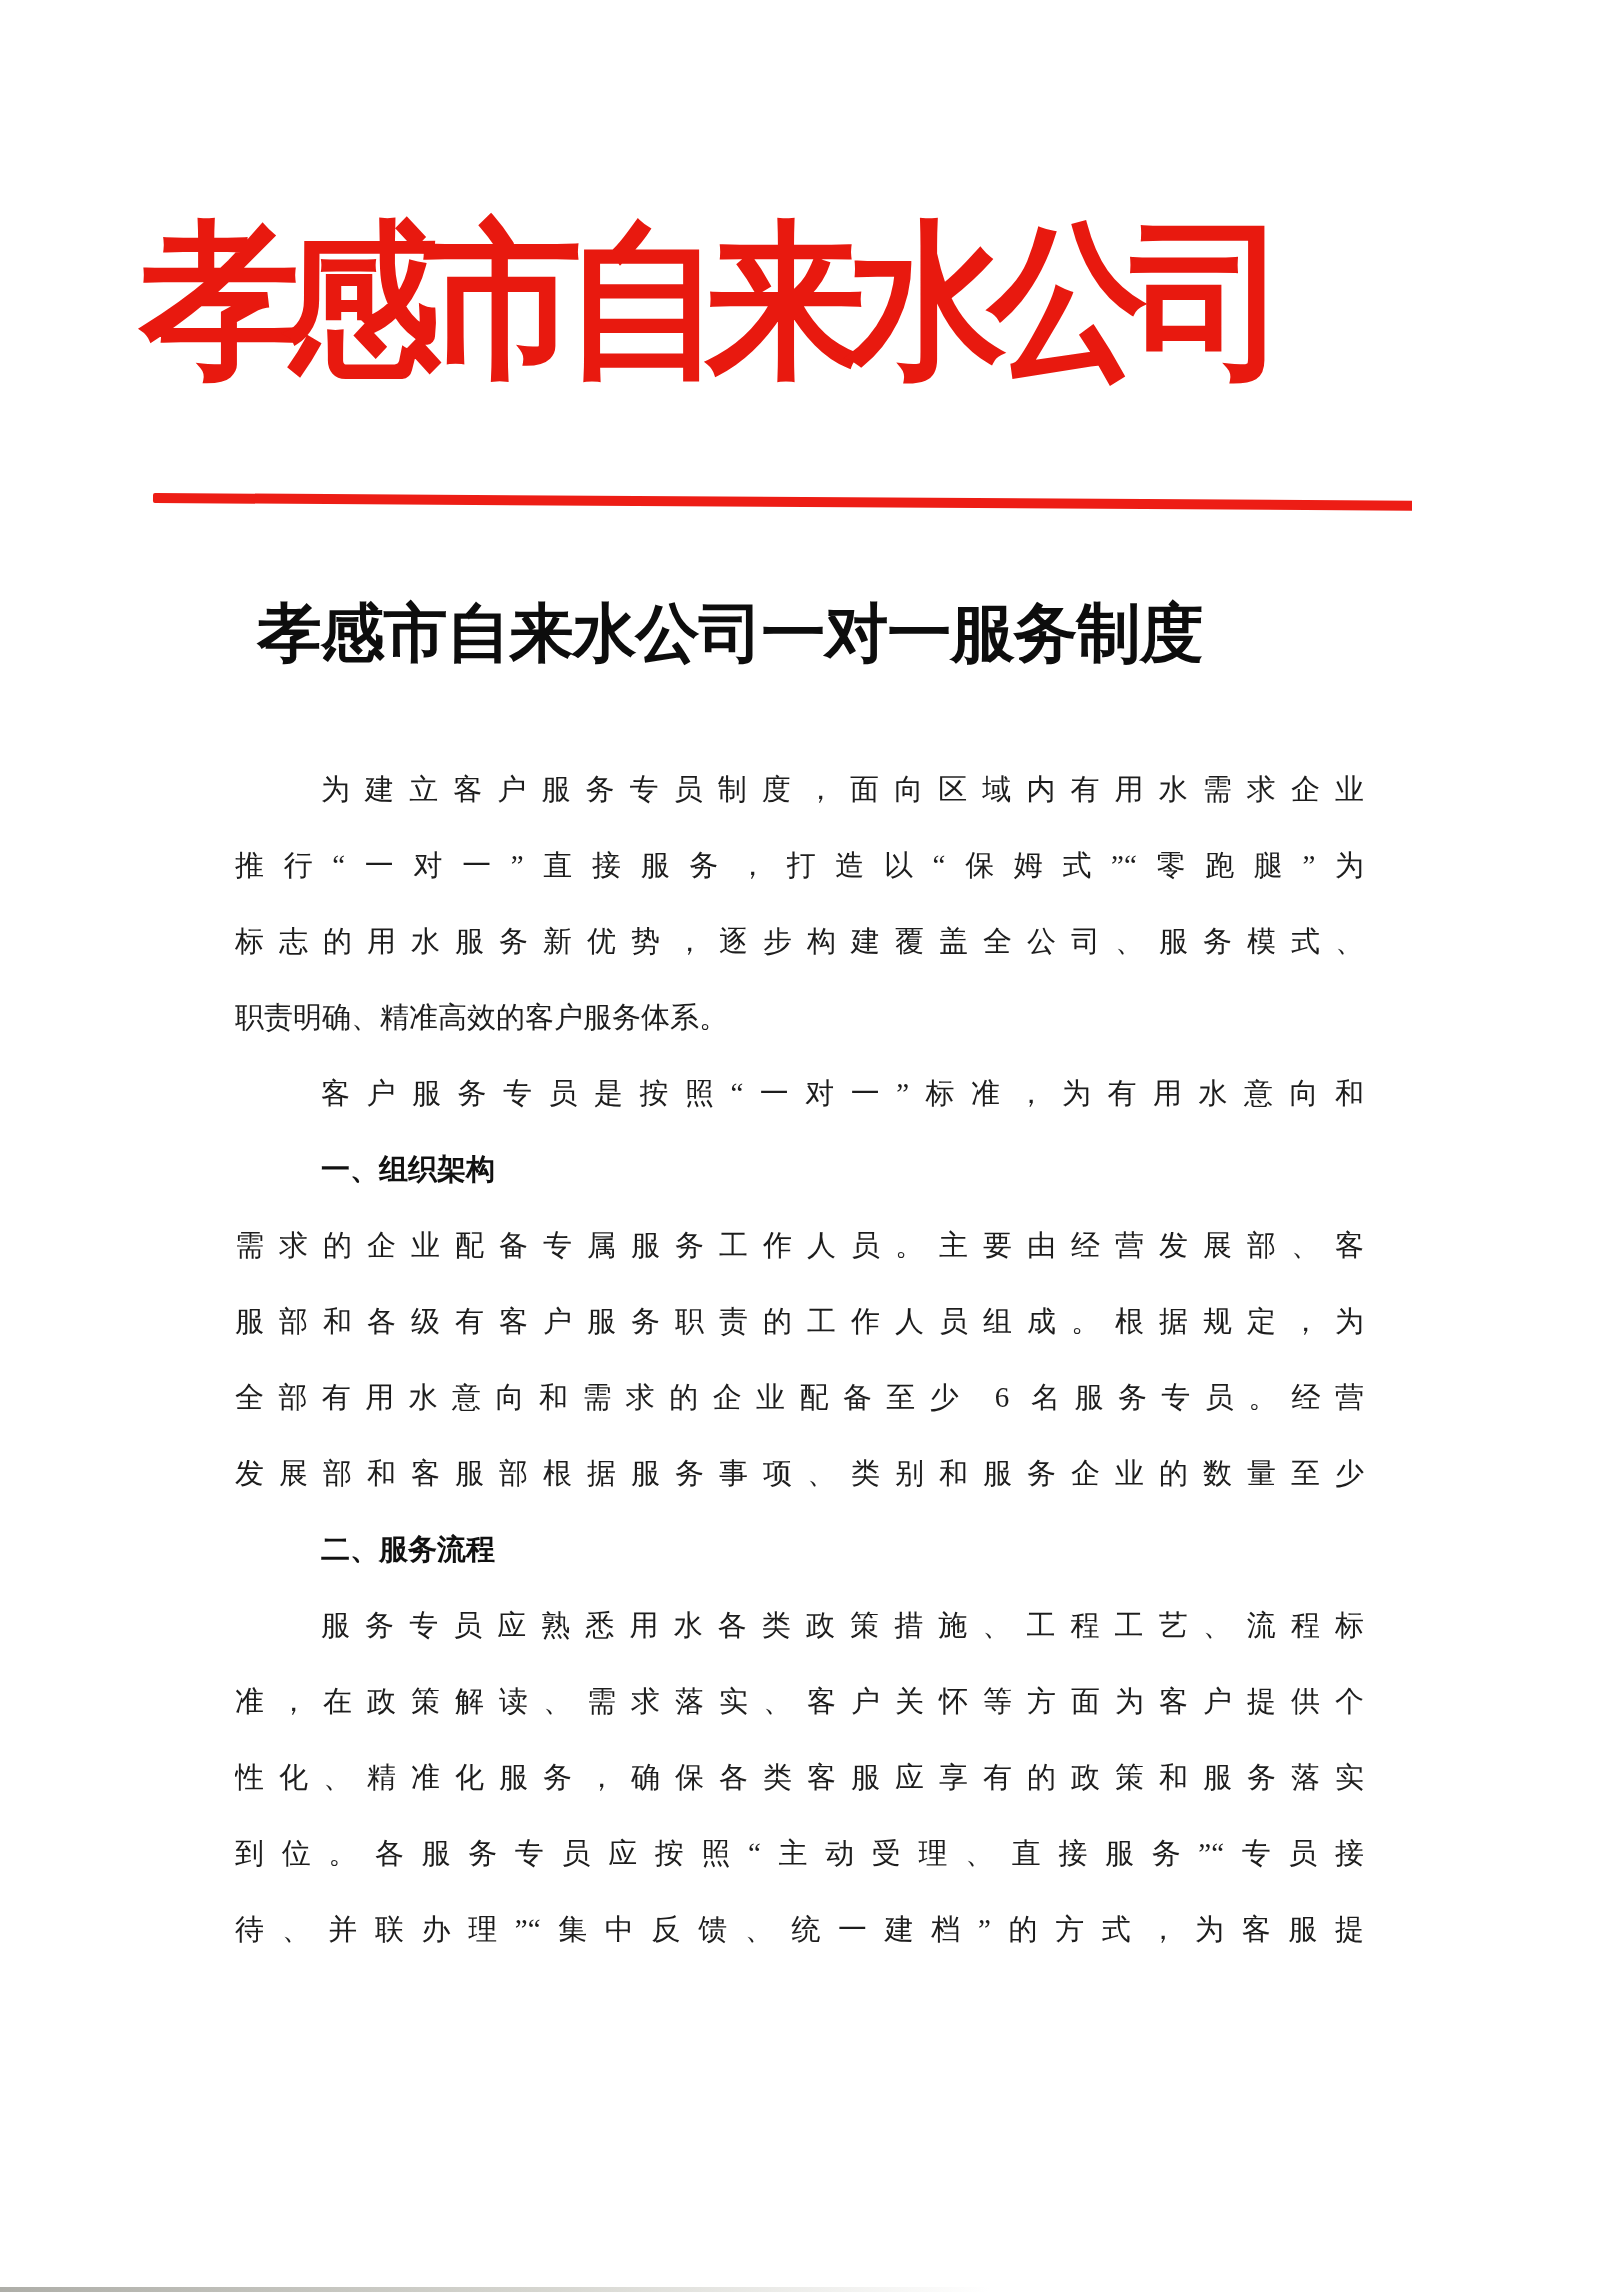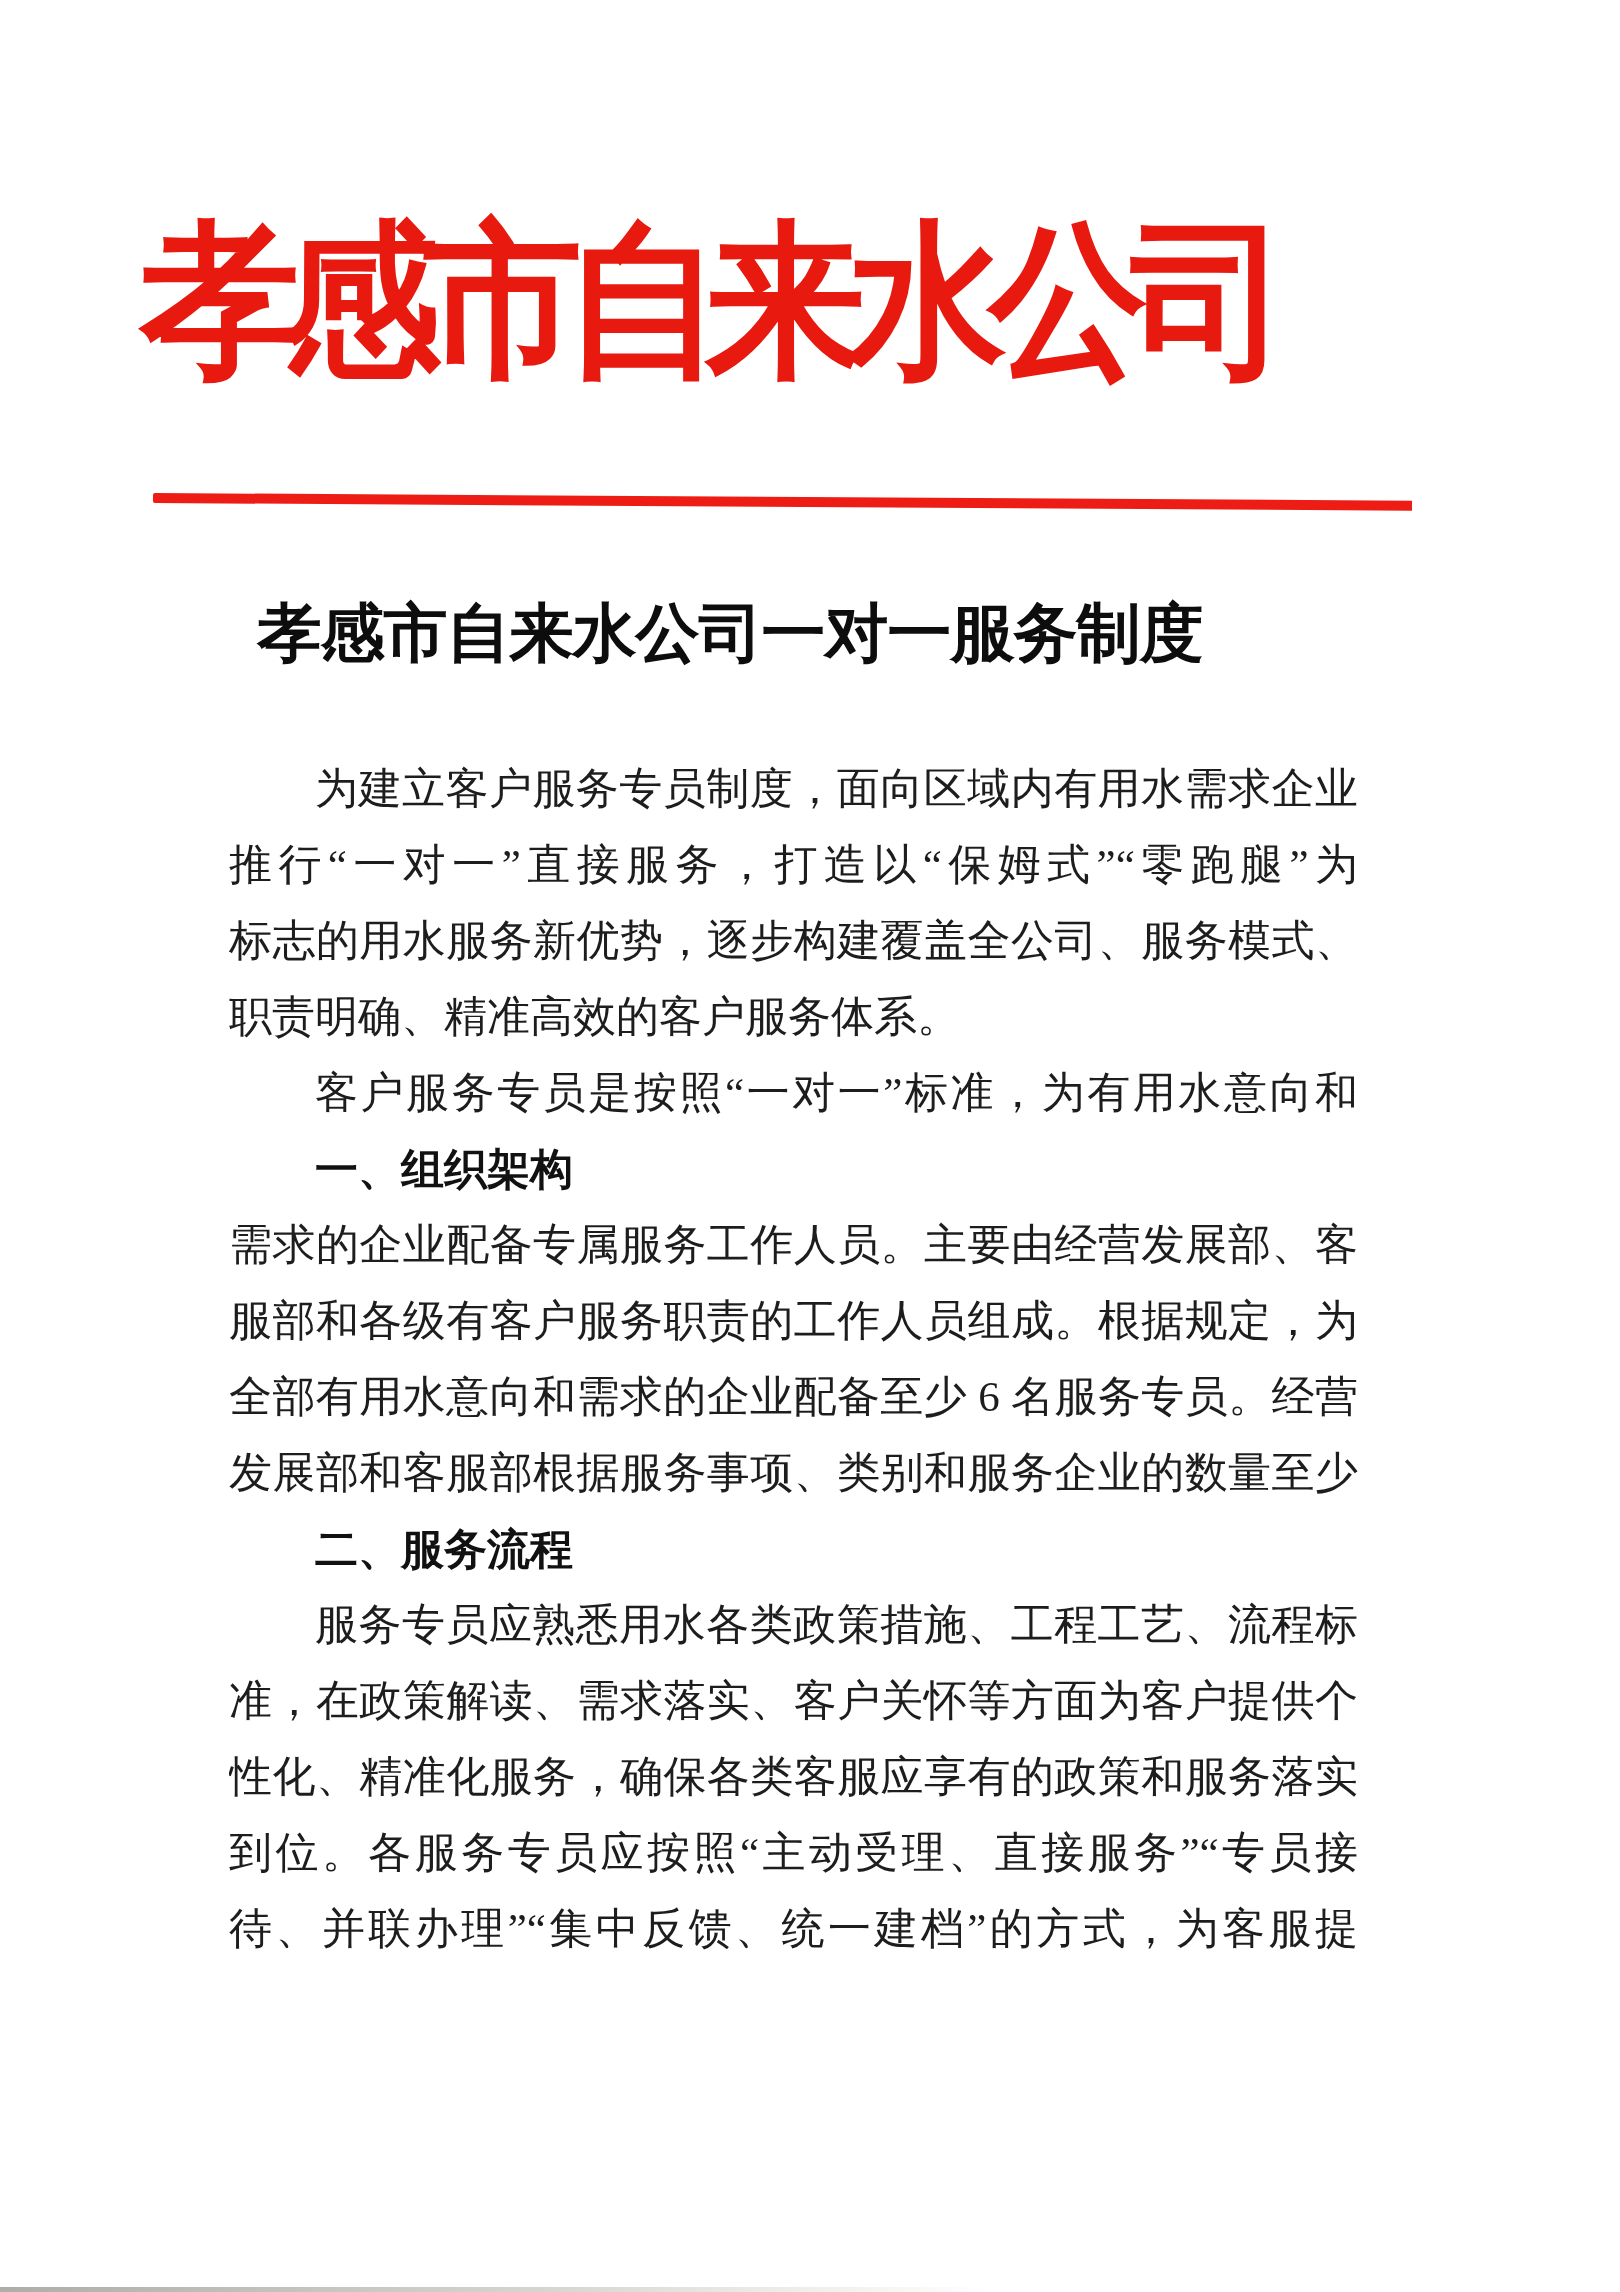--- a/index.html
+++ b/index.html
@@ -58,24 +58,24 @@
     font-family:"Liberation Serif", serif;
     font-weight:bold;
     font-size:64px;
     line-height:1.05;
     letter-spacing:-1px;
     color:var(--title-ink);
     white-space:nowrap;
   }
   .body-text{
     position:absolute;
-    left:229px;
+    left:235px;
     top:751px;
     width:1129px;
-    font-size:43px;
+    font-size:29px;
     color:var(--ink);
   }
   .line{
     height:76px;
     line-height:76px;
     overflow:hidden;
   }
   .line.justify{
     text-align:justify;
     text-align-last:justify;

